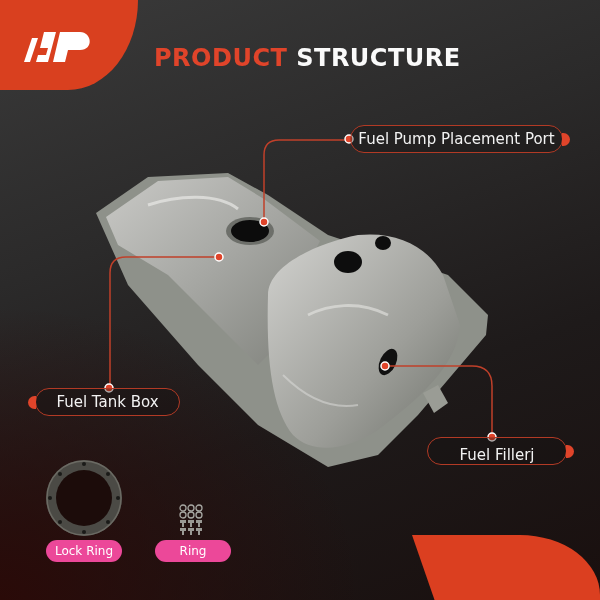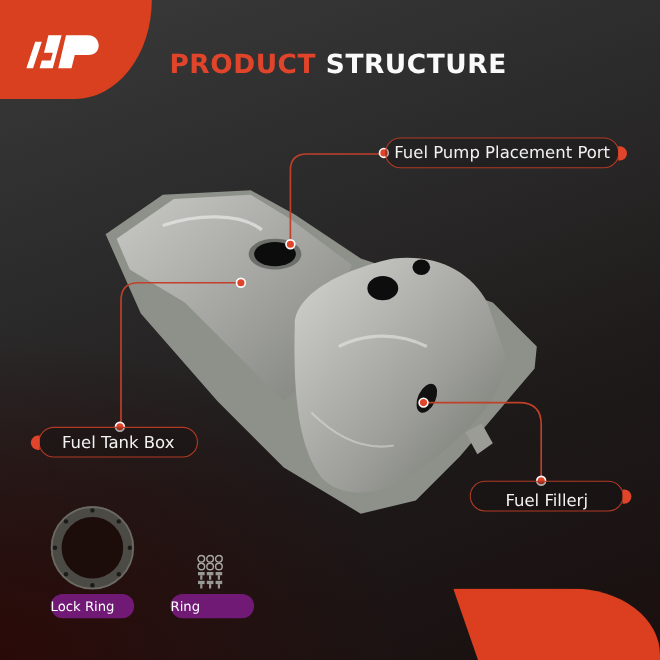--- a/index.html
+++ b/index.html
@@ -36,23 +36,23 @@
   }
   .tab {
     position:absolute; top:7px; width:8px; height:13px; background:#e0442a;
   }
   .tab.right { right:-8px; border-radius:0 7px 7px 0; }
   .tab.left { left:-8px; border-radius:7px 0 0 7px; }
 
   .tank { position:absolute; left:88px; top:165px; width:410px; height:310px; }
 
   .pill {
-    position:absolute; height:22px; border-radius:11px; background:#701a75;
+    position:absolute; height:22px; border-radius:11px; background:#ec4899;
     color:#fff; font-family:"DejaVu Sans", sans-serif; font-size:12px;
-    display:flex; align-items:center; justify-content:flex-start;
+    display:flex; align-items:center; justify-content:center;
   }
   .bottom-blob {
     position:absolute; left:412px; top:535px; width:188px; height:65px;
     background:#db3f20;
     border-top-right-radius:80px 60px;
     clip-path: polygon(0 0, 100% 0, 100% 100%, 12% 100%);
   }
 </style>
 </head>
 <body>

